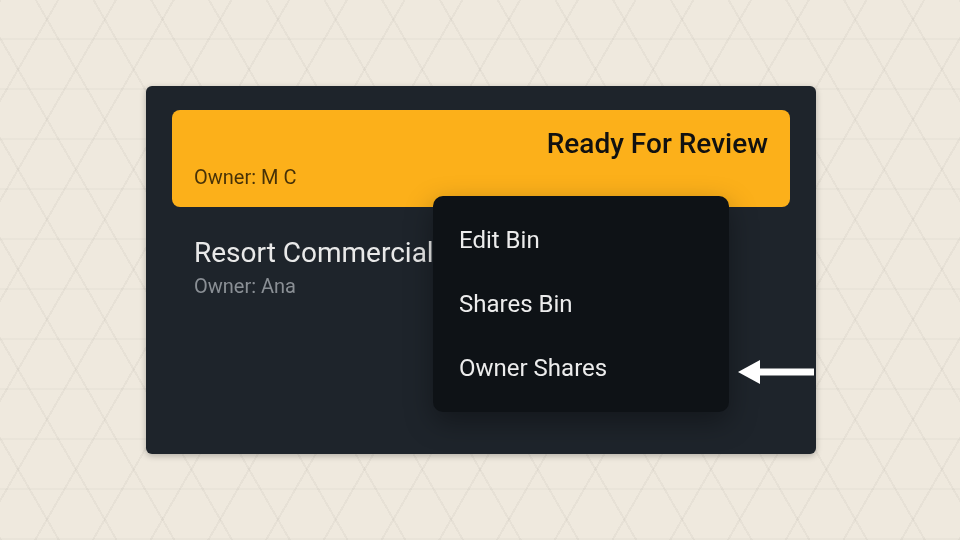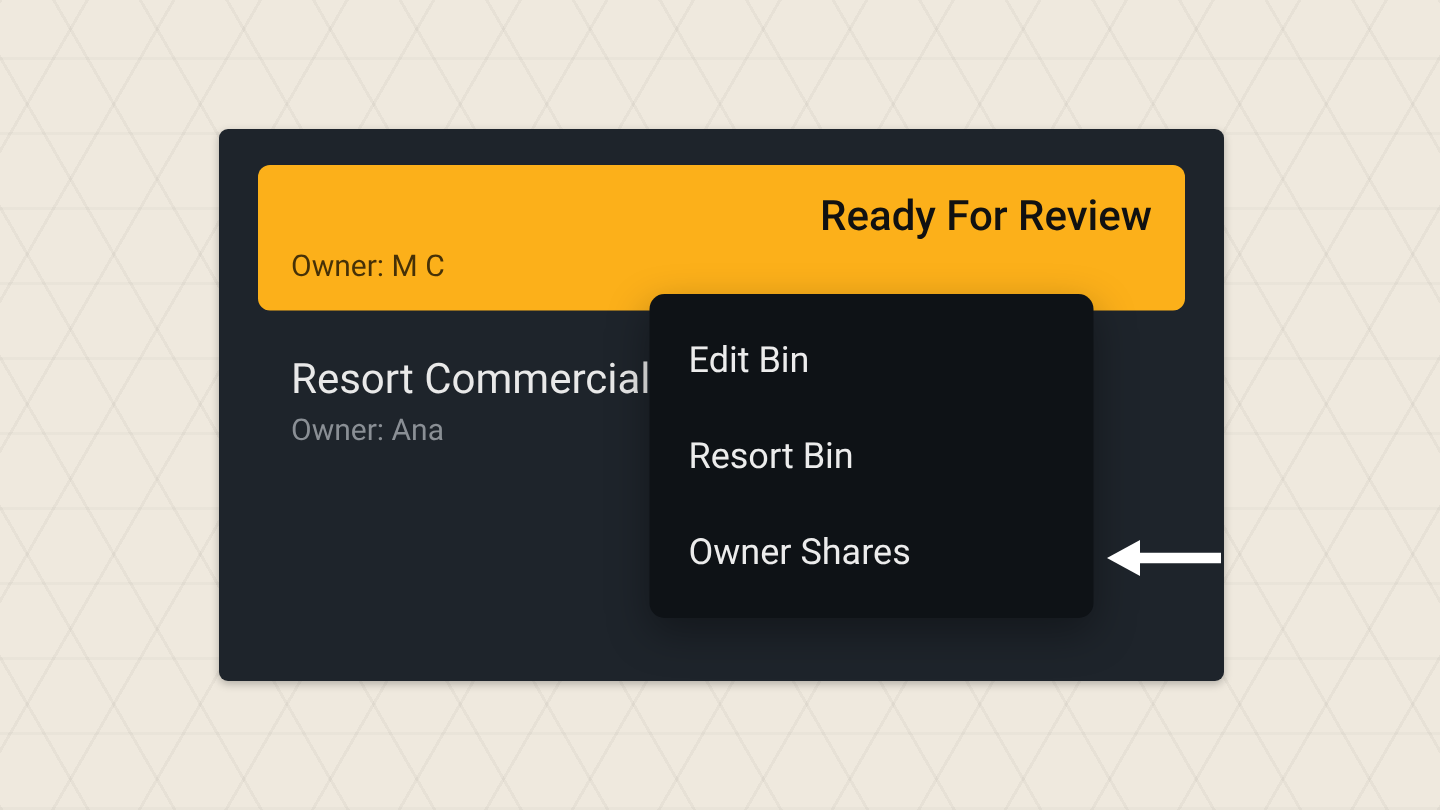--- a/index.html
+++ b/index.html
@@ -97,21 +97,21 @@
 
   <div class="bin normal">
     <div class="bin-title">Resort Commercial</div>
     <div class="bin-owner">Owner: Ana</div>
   </div>
 
 </div>
 
 <div class="menu">
   <div class="menu-item">Edit Bin</div>
-  <div class="menu-item">Resort Bin</div>
+  <div class="menu-item">Shares Bin</div>
   <div class="menu-item">Owner Shares</div>
 </div>
 
 <div class="arrow">
   <svg width="82" height="40" viewBox="0 0 82 40">
     <line x1="16" y1="20" x2="78" y2="20" stroke="#ffffff" stroke-width="7"></line>
     <polygon points="2,20 24,8 24,32" fill="#ffffff"></polygon>
   </svg>
 </div>
 

